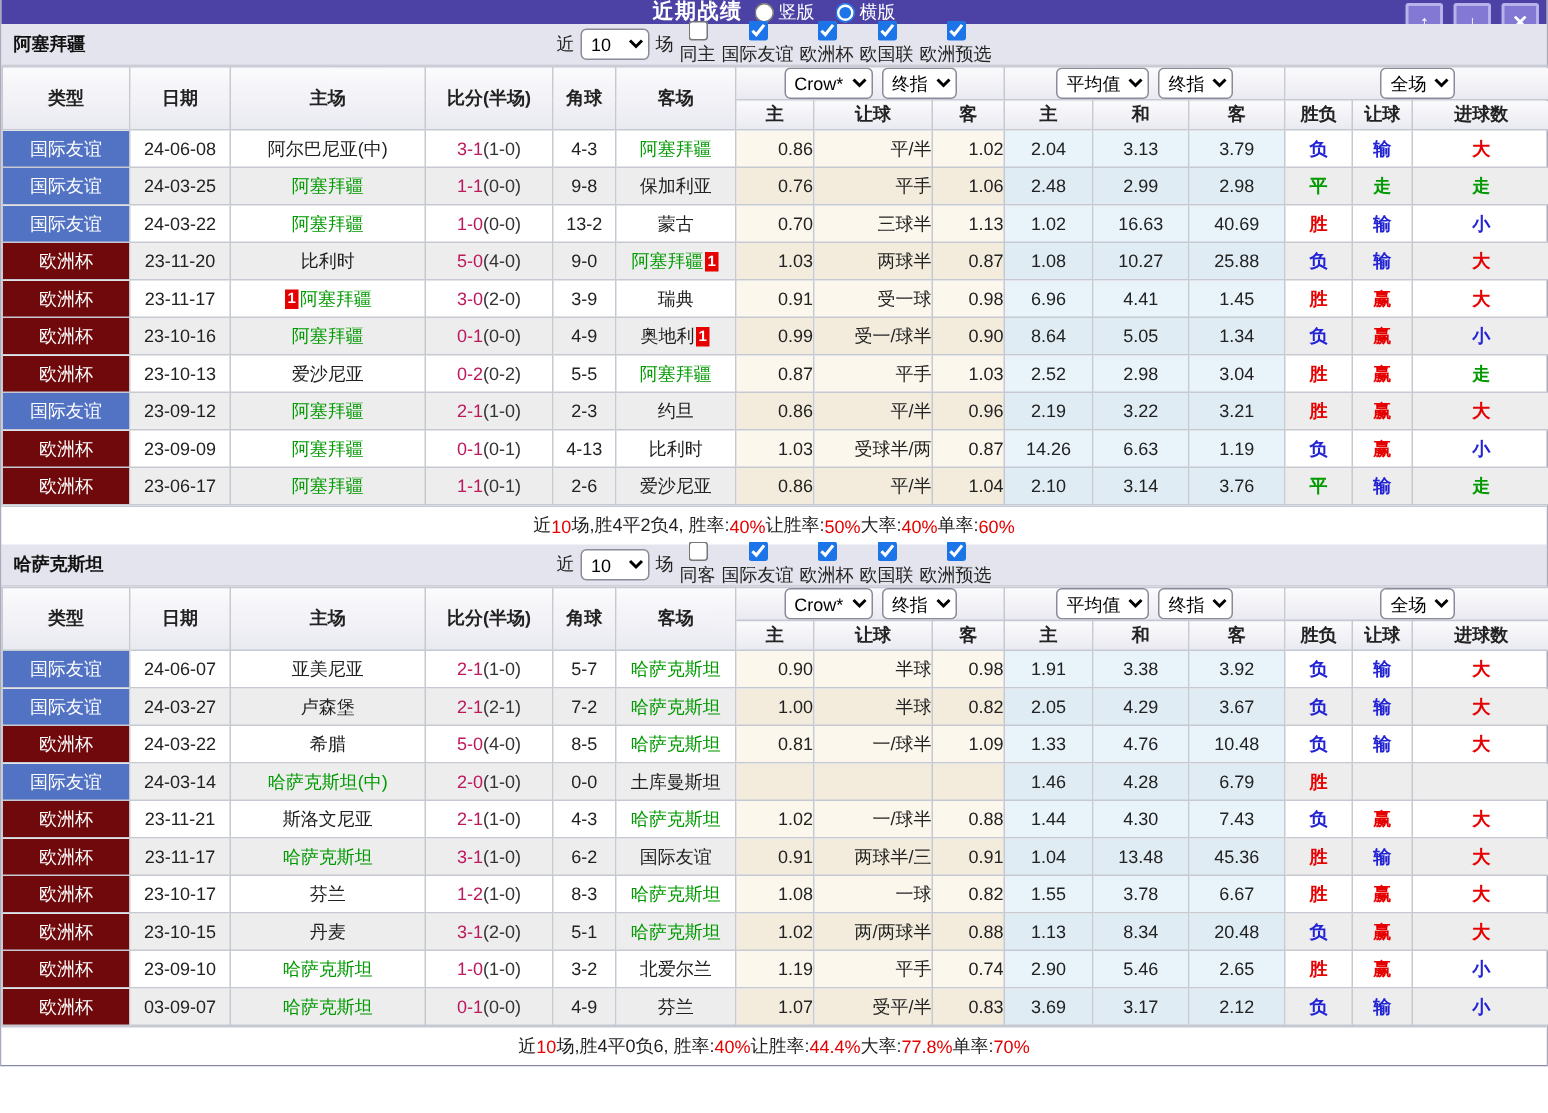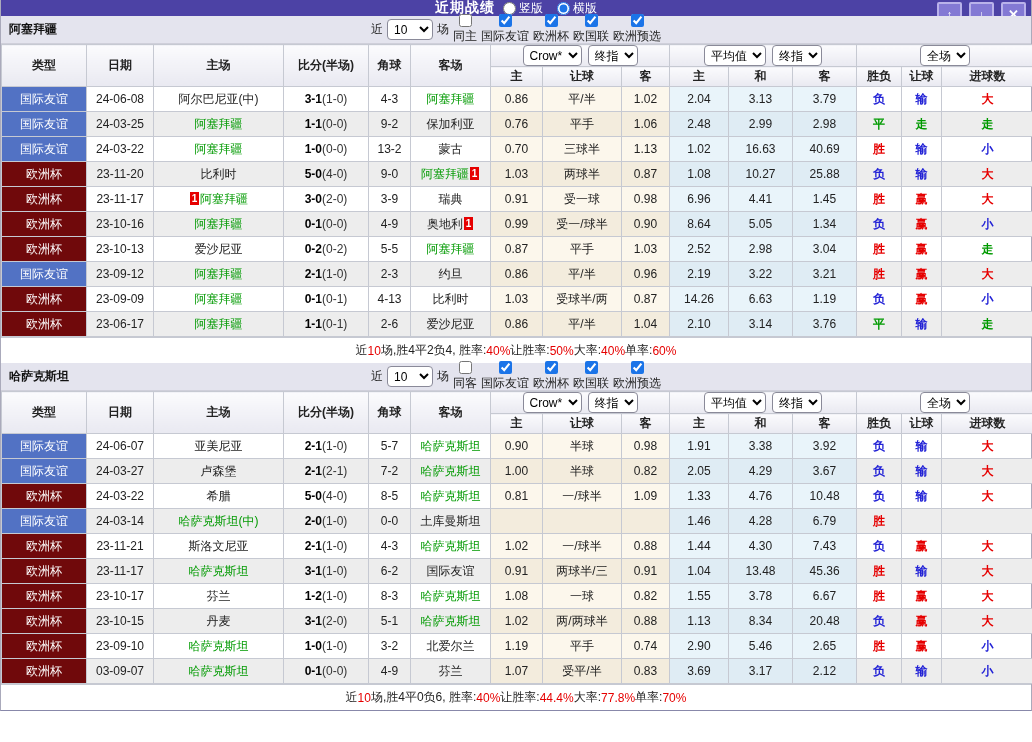--- a/index.html
+++ b/index.html
@@ -25,29 +25,29 @@
   .filter-controls input[type=checkbox] { accent-color:#1b74e8; width:13px; height:13px; margin:0 1px; }
   select { font-family:"Liberation Sans",sans-serif; font-size:12px; height:21px; border:1px solid #8a8a99; border-radius:4px; background:#fff; padding:0 2px; }
 
   
   table { border-collapse:collapse; table-layout:fixed; width:1032px; }
   th, td { border:1px solid #c6c9d2; text-align:center; padding:0; height:25px; overflow:hidden; white-space:nowrap; font-weight:normal; }
   thead th { background:linear-gradient(#fbfbfd,#e9e9f1); font-weight:bold; color:#222; }
   thead .dd-row th { height:21px; }
   thead .sub-row th { height:20px; font-weight:bold; }
   tbody tr.even td { background:#ededed; }
-  td.cream { background:#fcf7ec; }
+  td.cream { background:#fcf7ec;text-align:right; }
   tr.even td.cream { background:#f3ecdd; }
   td.lblue { background:#e9f4fa; }
   tr.even td.lblue { background:#dfecf4; }
   td.lg-f { background:#5272c4; color:#fff; }
   td.lg-e { background:#70090b; color:#fff; }
   tr.even td.lg-f { background:#5272c4; }
   tr.even td.lg-e { background:#70090b; }
-  .score-main { color:#000000; font-weight:bold; }
+  .score-main { color:#be185d; font-weight:normal; }
   .score-half { color:#333; }
   .team-green { color:#009a00; }
   .c-red { color:#e60000; font-weight:bold; }
   .c-blue { color:#2323d6; font-weight:bold; }
   .c-green { color:#009a00; font-weight:bold; }
   .badge { display:inline-block; background:#e60000; color:#fff; font-size:10px; line-height:13px; min-width:9px; padding:0 1px; margin:0 1px; vertical-align:1px; font-weight:bold; }
 
   .summary-row { height:26px; border-top:1px solid #c6c9d2; display:flex; align-items:center; justify-content:center; background:#fff; font-size:12px; }
   .seg-k { color:#222; }
   .seg-r { color:#e60000; }
@@ -164,21 +164,21 @@
             <td class="lblue">3.79</td>
             <td class="c-blue">负</td>
             <td class="c-blue">输</td>
             <td class="c-red">大</td>
           </tr>
           <tr class="even">
             <td class="lg-f">国际友谊</td>
             <td>24-03-25</td>
             <td><span class="team-green">阿塞拜疆</span></td>
             <td><span class="score-main">1-1</span><span class="score-half">(0-0)</span></td>
-            <td>9-2</td>
+            <td>9-8</td>
             <td><span>保加利亚</span></td>
             <td class="cream">0.76</td>
             <td class="cream">平手</td>
             <td class="cream">1.06</td>
             <td class="lblue">2.48</td>
             <td class="lblue">2.99</td>
             <td class="lblue">2.98</td>
             <td class="c-green">平</td>
             <td class="c-green">走</td>
             <td class="c-green">走</td>

